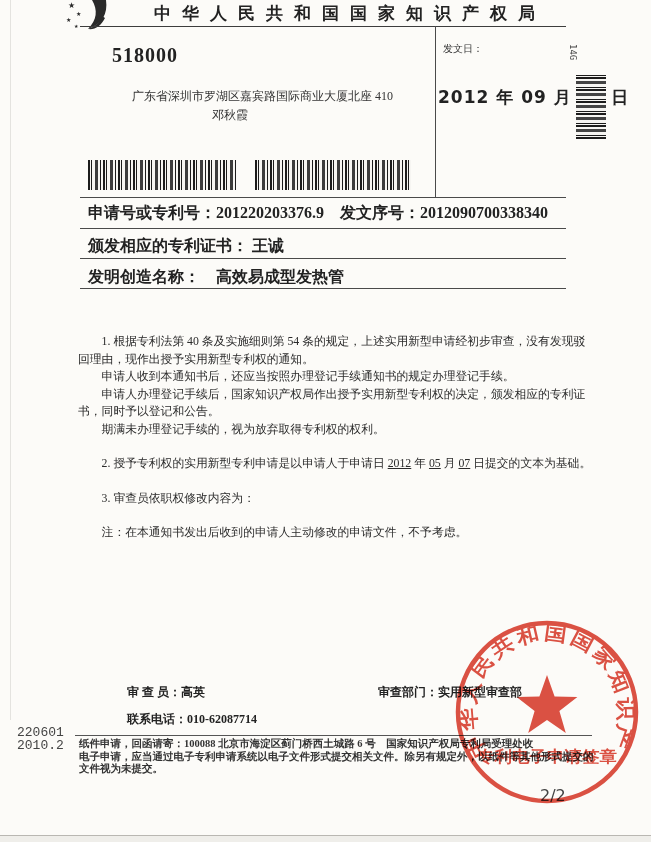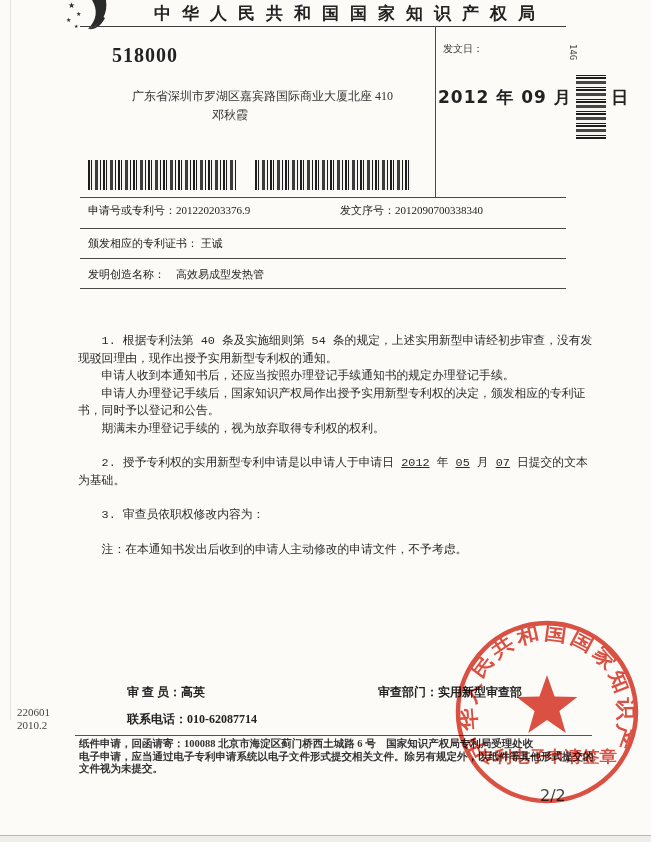--- a/index.html
+++ b/index.html
@@ -43,41 +43,41 @@
     height:30px;top:160px;
     background:repeating-linear-gradient(90deg,
       #1c1c1c 0px,#1c1c1c 2px,#f6f5f2 2px,#f6f5f2 3px,
       #1c1c1c 3px,#1c1c1c 4px,#f6f5f2 4px,#f6f5f2 7px,
       #3c3c3c 7px,#3c3c3c 10px,#f6f5f2 10px,#f6f5f2 12px,
       #1c1c1c 12px,#1c1c1c 13px,#f6f5f2 13px,#f6f5f2 15px);
   }
   .bc1{left:88px;width:148px;}
   .bc2{left:255px;width:156px;}
 
-  .field{font-size:11px;font-weight:normal;color:#222;}
+  .field{font-size:16px;font-weight:bold;color:#222;}
   .row1{top:203px;}
   .row2{top:236px;}
   .row3{top:267px;}
 
   .doc-title{
     left:100px;top:300px;width:460px;text-align:center;
     font-size:16px;font-weight:bold;letter-spacing:9px;color:#1f1f1f;
   }
 
   .bodytext{left:78px;top:333px;width:516px;font-size:11.8px;line-height:17.5px;color:#2b2b2b;}
-  .bodytext p{margin:0;text-indent:2em;font-family:Liberation Mono, monospace;}
+  .bodytext p{margin:0;text-indent:2em;}
   .bodytext p.gap{margin-top:17px;}
   .u{text-decoration:underline;}
 
   .sign-examiner{left:127px;top:684px;font-size:12px;font-weight:bold;color:#222;}
   .sign-dept{left:378px;top:684px;font-size:12px;font-weight:bold;color:#222;}
   .sign-phone{left:127px;top:711px;font-size:12px;font-weight:bold;color:#222;}
 
-  .foot-codes{left:17px;top:706px;font-size:11px;line-height:12.5px;color:#444;
-    font-family:Liberation Serif, serif;}
+  .foot-codes{left:17px;top:727px;font-size:13px;line-height:12.5px;color:#444;
+    font-family:Liberation Mono, monospace;}
   .foot-text{left:79px;top:738px;width:505px;font-size:10.5px;line-height:12.5px;color:#333;font-weight:bold;}
   .foot-text div{white-space:nowrap;}
   .pageno{left:540px;top:786px;font-size:16px;color:#444;
     font-family:"DejaVu Sans","Liberation Sans",sans-serif;}
 
   .seal{left:452px;top:617px;width:190px;height:190px;opacity:.88;mix-blend-mode:multiply;}
 
   .logo{left:62px;top:0px;width:55px;height:34px;}
 </style>
 </head>

